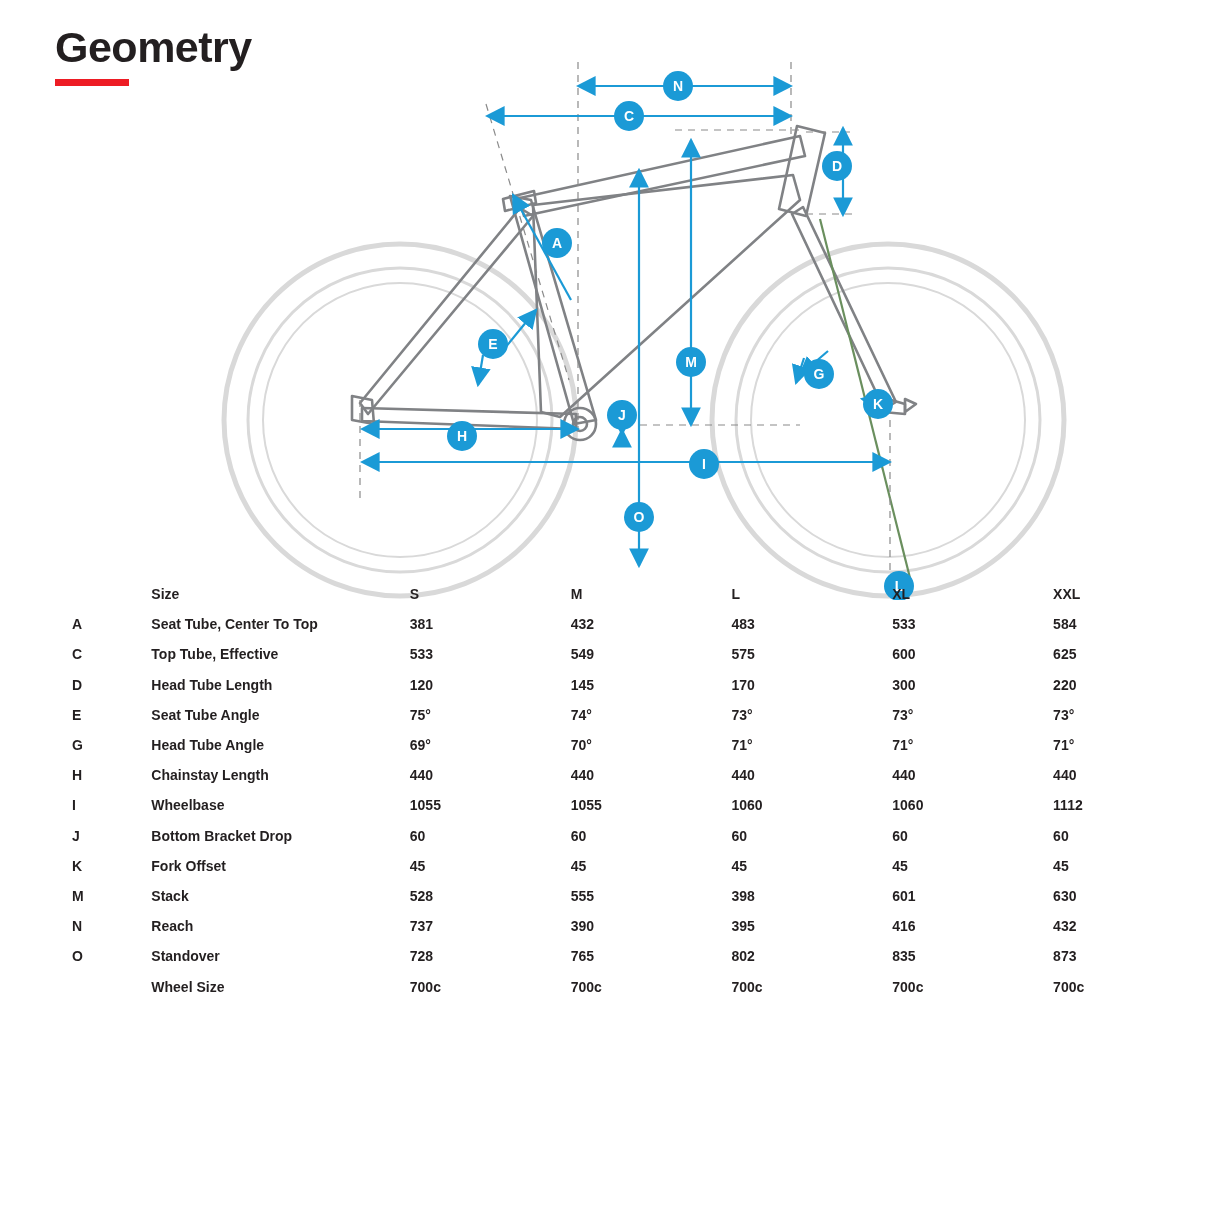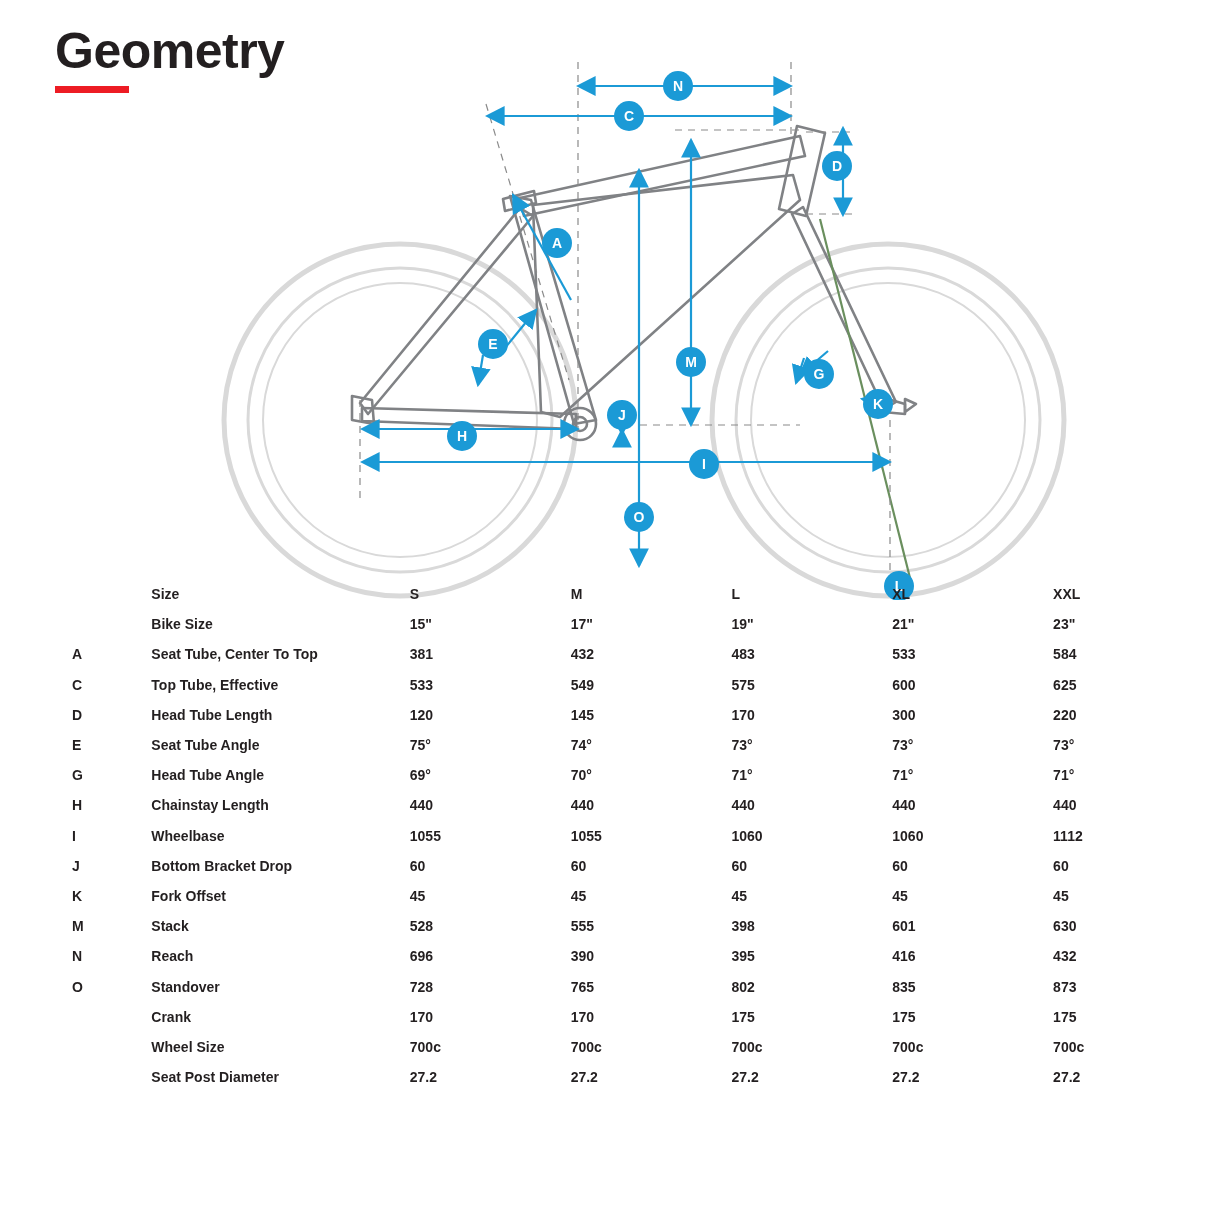--- a/index.html
+++ b/index.html
@@ -19,21 +19,21 @@
     height: 1214px;
   }
 
   
   .title-wrap {
     position: absolute;
     left: 55px;
     top: 26px;
   }
   .title {
-    font-size: 50px;
+    font-size: 43px;
     font-weight: bold;
     letter-spacing: -0.5px;
     line-height: 1;
     color: #231f20;
   }
   .title-rule {
     margin-top: 10px;
     width: 74px;
     height: 7px;
     background: #ed1c24;
@@ -243,29 +243,20 @@
           <td class="col-letter"></td>
           <td class="col-label">Size</td>
           <td class="col-val c-s">S</td>
           <td class="col-val">M</td>
           <td class="col-val">L</td>
           <td class="col-val">XL</td>
           <td class="col-val">XXL</td>
         </tr>
 
         <tr>
-          <td class="col-letter"></td>
-          <td class="col-label">Bike Size</td>
-          <td class="col-val c-s">15"</td>
-          <td class="col-val">17"</td>
-          <td class="col-val">19"</td>
-          <td class="col-val">21"</td>
-          <td class="col-val">23"</td>
-        </tr>
-        <tr>
           <td class="col-letter">A</td>
           <td class="col-label">Seat Tube, Center To Top</td>
           <td class="col-val c-s">381</td>
           <td class="col-val">432</td>
           <td class="col-val">483</td>
           <td class="col-val">533</td>
           <td class="col-val">584</td>
         </tr>
         <tr>
           <td class="col-letter">C</td>
@@ -344,59 +335,41 @@
           <td class="col-label">Stack</td>
           <td class="col-val c-s">528</td>
           <td class="col-val">555</td>
           <td class="col-val">398</td>
           <td class="col-val">601</td>
           <td class="col-val">630</td>
         </tr>
         <tr>
           <td class="col-letter">N</td>
           <td class="col-label">Reach</td>
-          <td class="col-val c-s">696</td>
+          <td class="col-val c-s">737</td>
           <td class="col-val">390</td>
           <td class="col-val">395</td>
           <td class="col-val">416</td>
           <td class="col-val">432</td>
         </tr>
         <tr>
           <td class="col-letter">O</td>
           <td class="col-label">Standover</td>
           <td class="col-val c-s">728</td>
           <td class="col-val">765</td>
           <td class="col-val">802</td>
           <td class="col-val">835</td>
           <td class="col-val">873</td>
         </tr>
         <tr>
           <td class="col-letter"></td>
-          <td class="col-label">Crank</td>
-          <td class="col-val c-s">170</td>
-          <td class="col-val">170</td>
-          <td class="col-val">175</td>
-          <td class="col-val">175</td>
-          <td class="col-val">175</td>
-        </tr>
-        <tr>
-          <td class="col-letter"></td>
           <td class="col-label">Wheel Size</td>
           <td class="col-val c-s">700c</td>
           <td class="col-val">700c</td>
           <td class="col-val">700c</td>
           <td class="col-val">700c</td>
           <td class="col-val">700c</td>
         </tr>
-        <tr>
-          <td class="col-letter"></td>
-          <td class="col-label">Seat Post Diameter</td>
-          <td class="col-val c-s">27.2</td>
-          <td class="col-val">27.2</td>
-          <td class="col-val">27.2</td>
-          <td class="col-val">27.2</td>
-          <td class="col-val">27.2</td>
-        </tr>
       </tbody>
     </table>
   </div>
 
 </div>
 
 </body></html>

